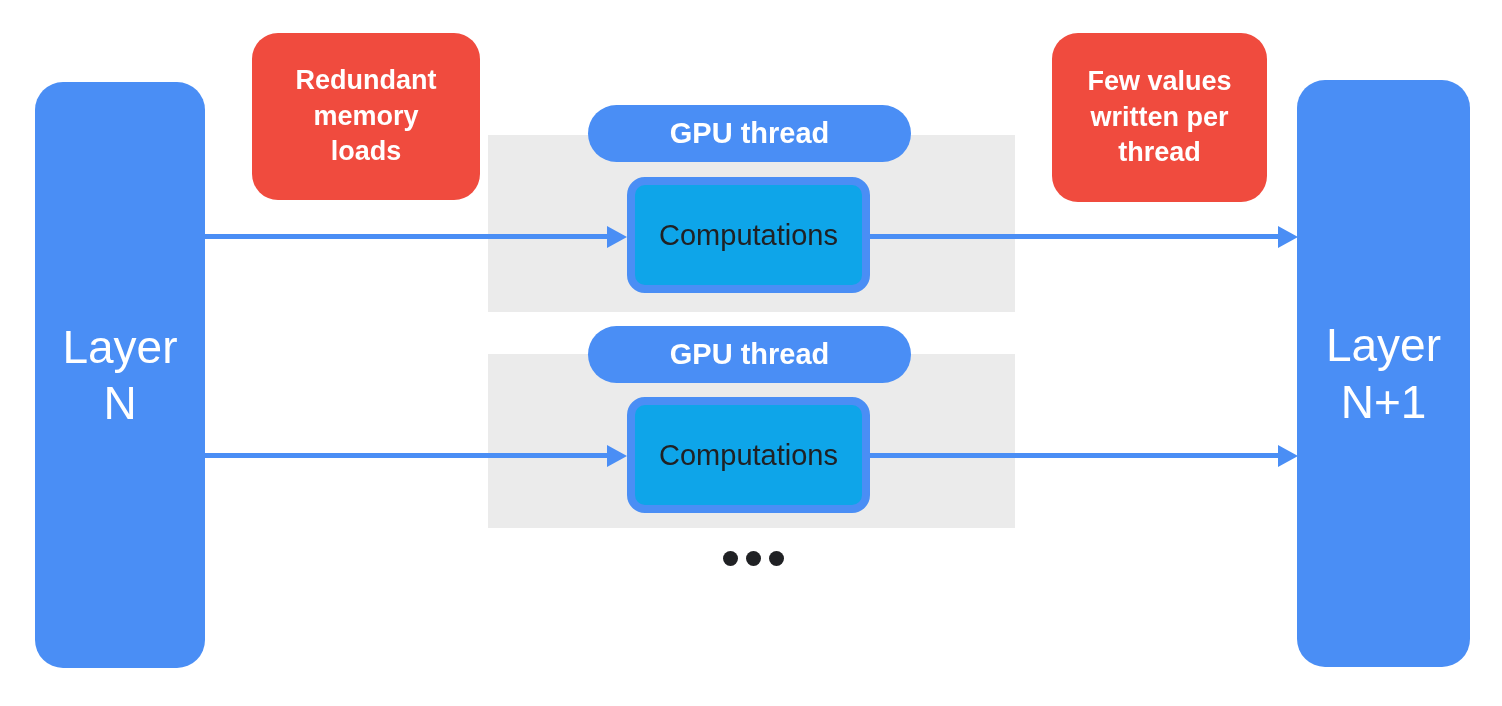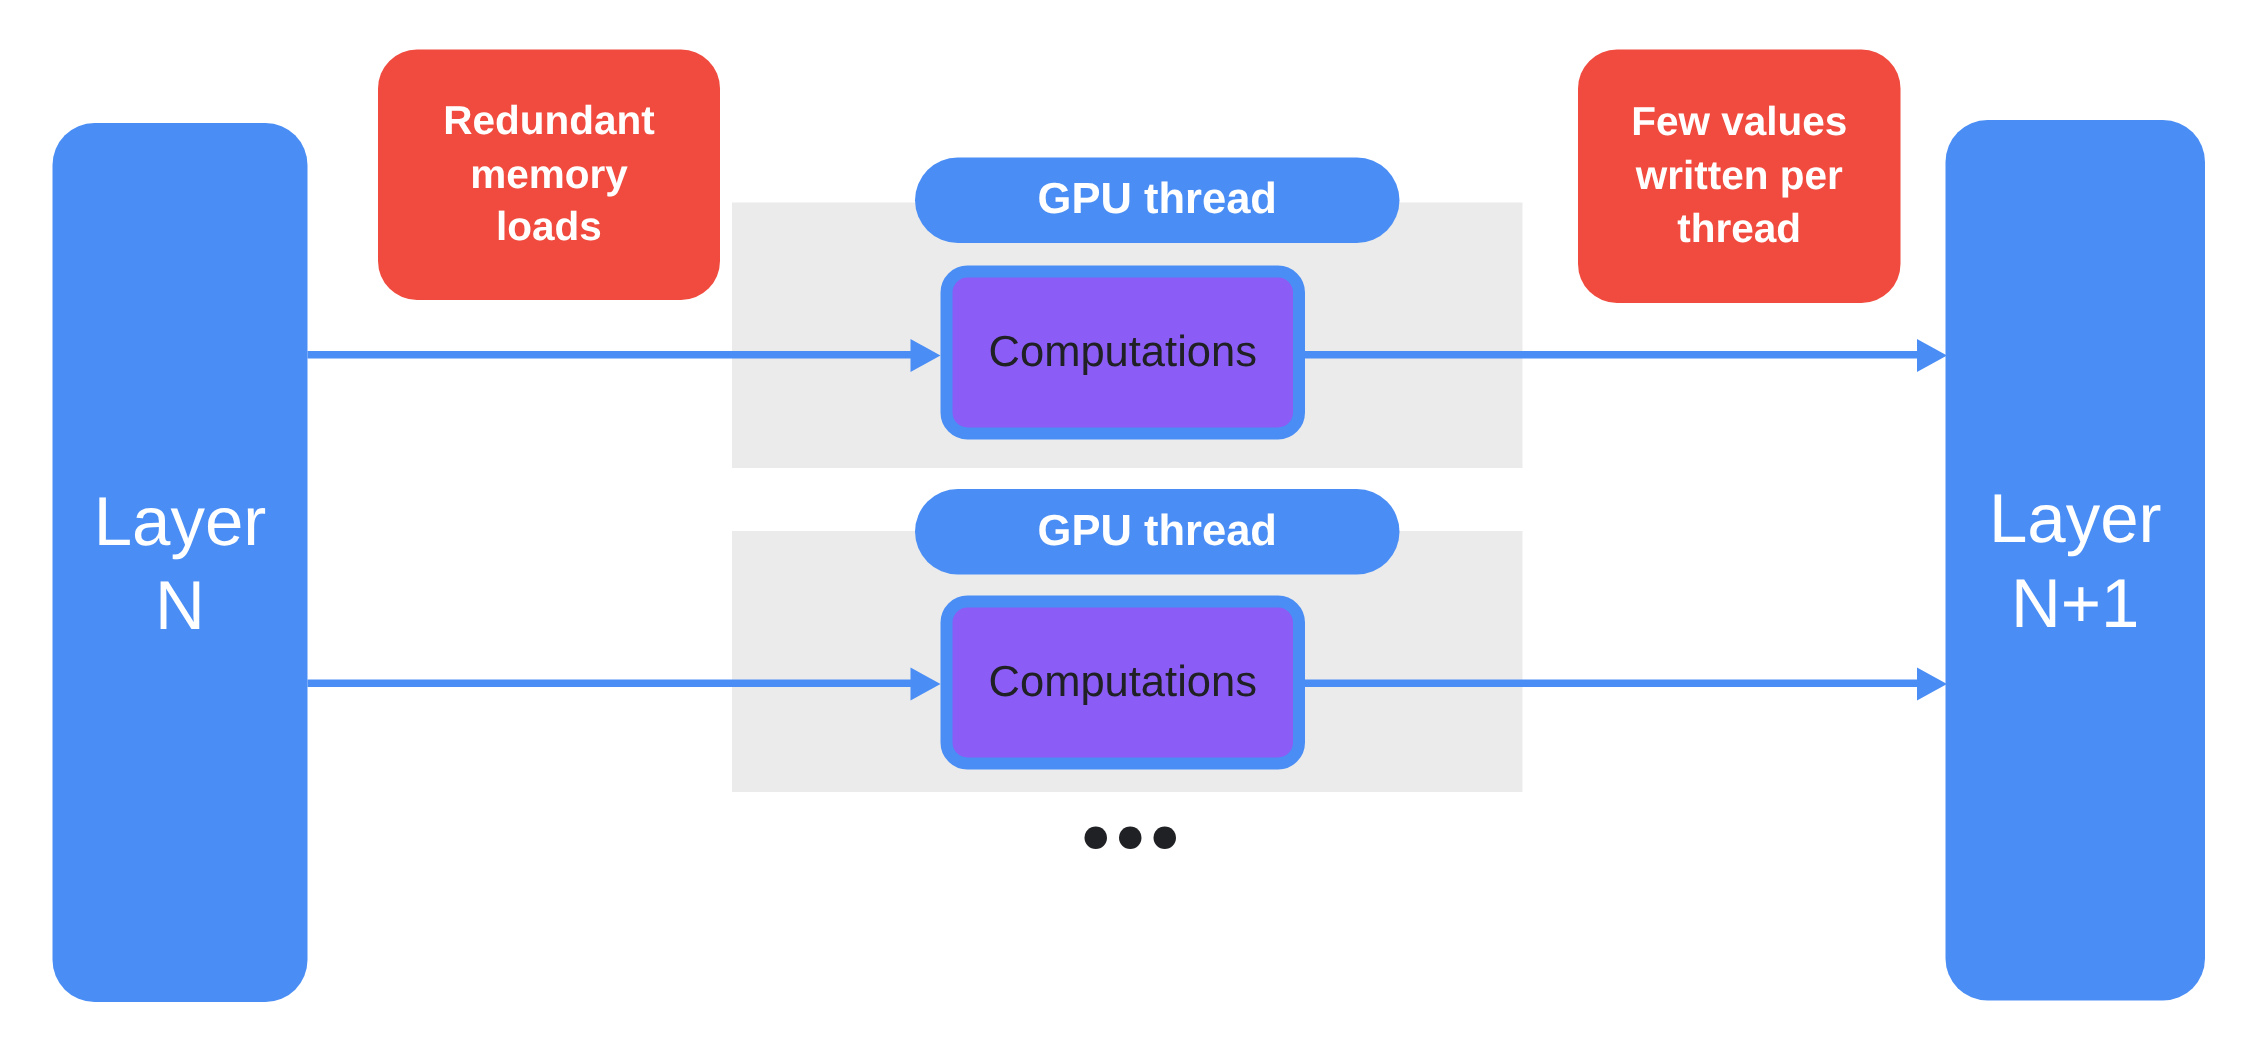--- a/index.html
+++ b/index.html
@@ -28,28 +28,28 @@
   .badge-memory{left:237px;top:33px;width:228px;height:167px;margin-left:15px;}
   .badge-compute{left:538px;top:35px;width:427px;height:53px;border-radius:27px;white-space:nowrap;}
   .badge-few{left:1052px;top:33px;width:215px;height:169px;}
 
   
   .gray-panel{position:absolute;left:488px;width:527px;background:var(--gray-panel);}
   .panel-1{top:135px;height:177px;}
   .panel-2{top:354px;height:174px;}
 
   
-  .gpu-pill{position:absolute;left:610px;width:323px;height:57px;background:var(--blue);
+  .gpu-pill{position:absolute;left:588px;width:323px;height:57px;background:var(--blue);
     border-radius:29px;color:#fff;font-weight:bold;font-size:29px;
     display:flex;align-items:center;justify-content:center;text-align:center;}
   .pill-1{top:105px;}
   .pill-2{top:326px;}
 
   
-  .comp-box{position:absolute;left:627px;width:243px;height:116px;background:#8b5cf6;
+  .comp-box{position:absolute;left:627px;width:243px;height:116px;background:#0ea5e9;
     border:8px solid var(--blue);border-radius:18px;
     display:flex;align-items:center;justify-content:center;
     font-size:29px;color:var(--text-dark);}
   .comp-1{top:177px;}
   .comp-2{top:397px;}
 
   
   .arrow-line{position:absolute;height:5px;background:var(--blue);}
   .arrow-head{position:absolute;width:0;height:0;
     border-top:11px solid transparent;border-bottom:11px solid transparent;

